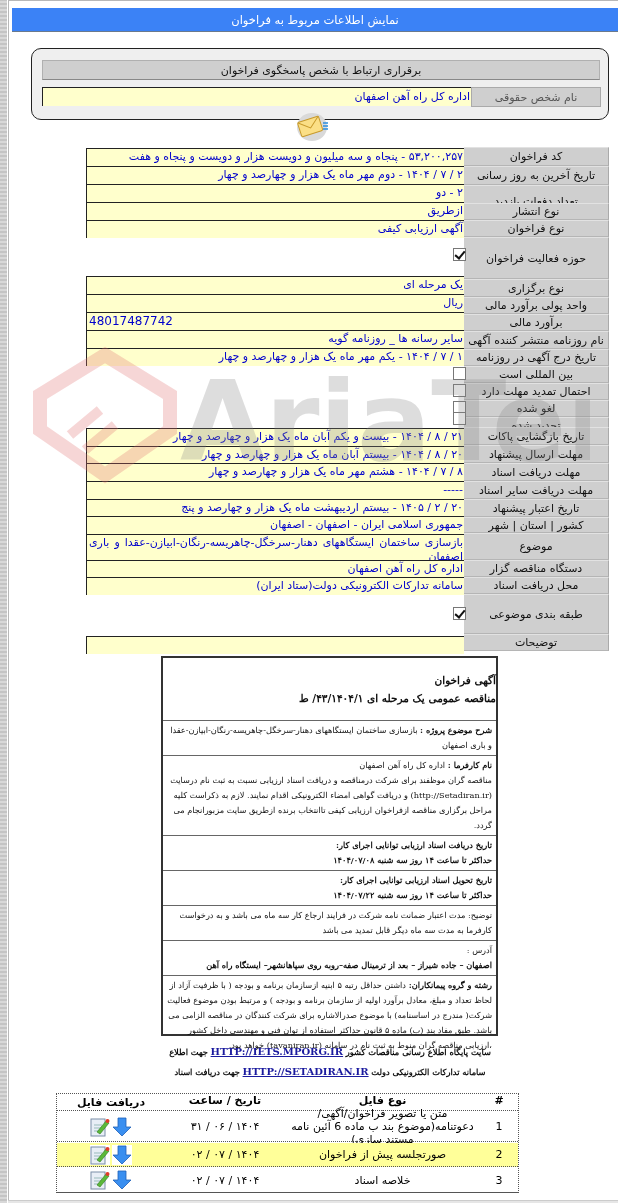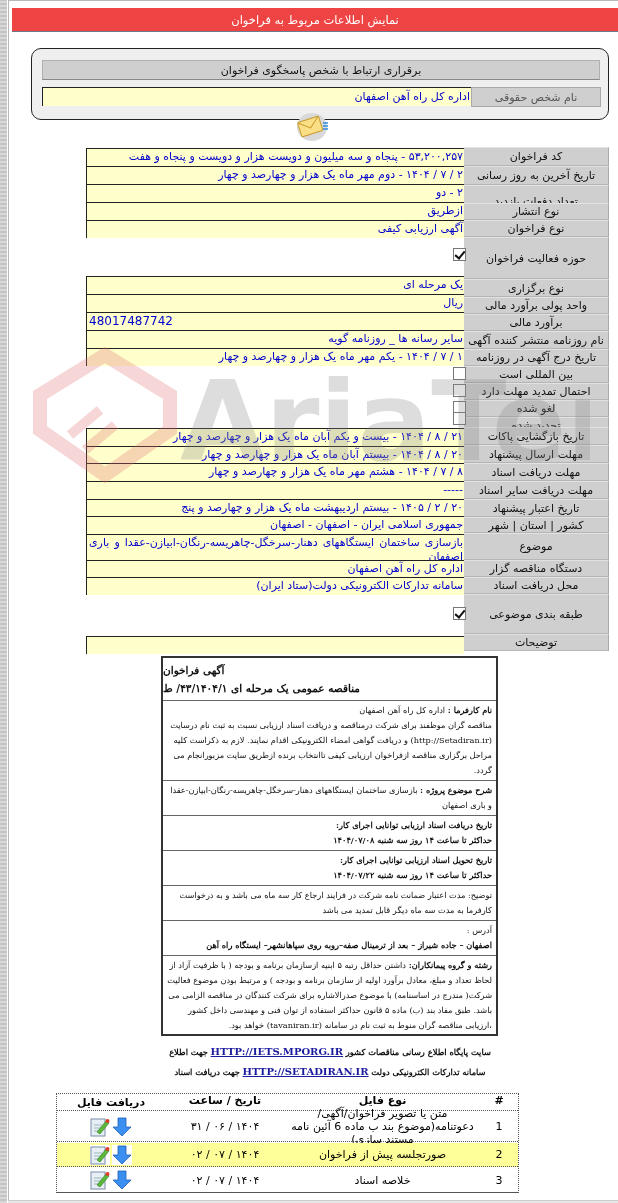--- a/index.html
+++ b/index.html
@@ -15,21 +15,21 @@
     position: absolute; left: 0; top: 0; width: 7px; height: 1203px;
     background: repeating-linear-gradient(0deg, #d8d8d8 0 2px, #c4c4c4 2px 4px);
   }
   .frame {
     position: absolute; left: 8px; top: 0; width: 610px; height: 1203px;
     border-left: 1px solid #b8b8b8; border-top: 1px solid #b8b8b8;
     background: #fff;
   }
   .title-bar {
     position: absolute; left: 12px; top: 8px; width: 606px; height: 24px;
-    background: #ef4444; color: #fff; text-align: center;
+    background: #3b82f6; color: #fff; text-align: center;
     font-size: 11.5px; line-height: 24px; direction: rtl;
     border-bottom: 1px solid #6b7a8c;
   }
   .contact-box {
     position: absolute; left: 31px; top: 48px; width: 578px; height: 72px;
     background: #efefef; border: 1px solid #222; border-radius: 10px;
   }
   .contact-header {
     position: absolute; left: 10px; top: 11px; width: 558px; height: 20px;
     background: #cfcfcf; border: 1px solid #b0b0b0; border-bottom: 1px solid #888;
@@ -77,21 +77,21 @@
   }
 
   .watermark { position: absolute; left: 30px; top: 335px; width: 560px; height: 150px; pointer-events: none; opacity: 0.28; }
 
   .ad {
     position: absolute; left: 161px; top: 656px; width: 337px; height: 380px;
     border: 2px solid #333; background: #fff; color: #111;
     font-family: "DejaVu Serif", serif; direction: rtl;
   }
   .ad-sec { border-bottom: 1px solid #666; padding: 2px 4px; font-size: 8.2px; line-height: 15px; }
-  .ad-title { text-align: left; font-weight: bold; font-size: 10.5px; line-height: 18px; padding: 3px 0; }
+  .ad-title { text-align: right; font-weight: bold; font-size: 10.5px; line-height: 18px; padding: 13px 0; }
   .ad b { font-weight: bold; }
   .ad-links { position: absolute; left: 150px; top: 1042px; width: 360px; text-align: center; direction: rtl; font-family: "DejaVu Serif", serif; font-size: 8.3px; line-height: 19px; color: #111; }
   .ad-links a { color: #1a1a9e; text-decoration: underline; font-size: 10px; font-weight: bold; direction: ltr; unicode-bidi: embed; }
 
   .files {
     position: absolute; left: 56px; top: 1093px; width: 463px; height: 100px;
     border: 1px dotted #555;
   }
   .files-head, .files-row { position: absolute; left: 0; width: 461px; direction: rtl; display: flex; }
   .files-head { top: 0; height: 17px; font-weight: bold; font-size: 11px; border-bottom: 1px dotted #555; }
@@ -213,27 +213,27 @@
   <path d="M40 100 L70 75 M55 115 L85 90" stroke="#e07070" stroke-width="10"></path>
   <text x="150" y="125" font-family="DejaVu Sans, sans-serif" font-size="110" font-weight="bold" fill="#888">AriaTender</text>
 </svg>
 
 <div class="ad">
   <div class="ad-sec ad-title">
     <div>آگهی فراخوان</div>
     <div>مناقصه عمومی یک مرحله ای  ۴۳/۱۴۰۴/۱/ ط</div>
   </div>
   <div class="ad-sec">
+    <b>شرح موضوع پروژه :</b>
+    <span>بازسازی ساختمان ایستگاههای دهنار-سرخگل-چاهریسه-رنگان-ابیازن-عقدا و باری اصفهان</span>
+  </div>
+  <div class="ad-sec">
     <b>نام کارفرما :</b>
     <span>اداره کل راه آهن اصفهان</span><br>
     <span>مناقصه گران موظفند برای شرکت درمناقصه و دریافت اسناد ارزیابی نسبت به ثبت نام درسایت (http://Setadiran.ir) و دریافت گواهی امضاء الکترونیکی اقدام نمایند. لازم به ذکراست کلیه مراحل برگزاری مناقصه ازفراخوان ارزیابی کیفی تاانتخاب برنده ازطریق سایت مزبورانجام می گردد.</span>
-  </div>
-  <div class="ad-sec">
-    <b>شرح موضوع پروژه :</b>
-    <span>بازسازی ساختمان ایستگاههای دهنار-سرخگل-چاهریسه-رنگان-ابیازن-عقدا و باری اصفهان</span>
   </div>
   <div class="ad-sec">
     <b>تاریخ دریافت اسناد ارزیابی توانایی اجرای کار:</b><br>
     <b>حداکثر تا ساعت ۱۴ روز سه شنبه  ۱۴۰۴/۰۷/۰۸</b>
   </div>
   <div class="ad-sec">
     <b>تاریخ تحویل اسناد ارزیابی توانایی اجرای کار:</b><br>
     <b>حداکثر تا ساعت ۱۴  روز سه شنبه ۱۴۰۴/۰۷/۲۲</b>
   </div>
   <div class="ad-sec">

